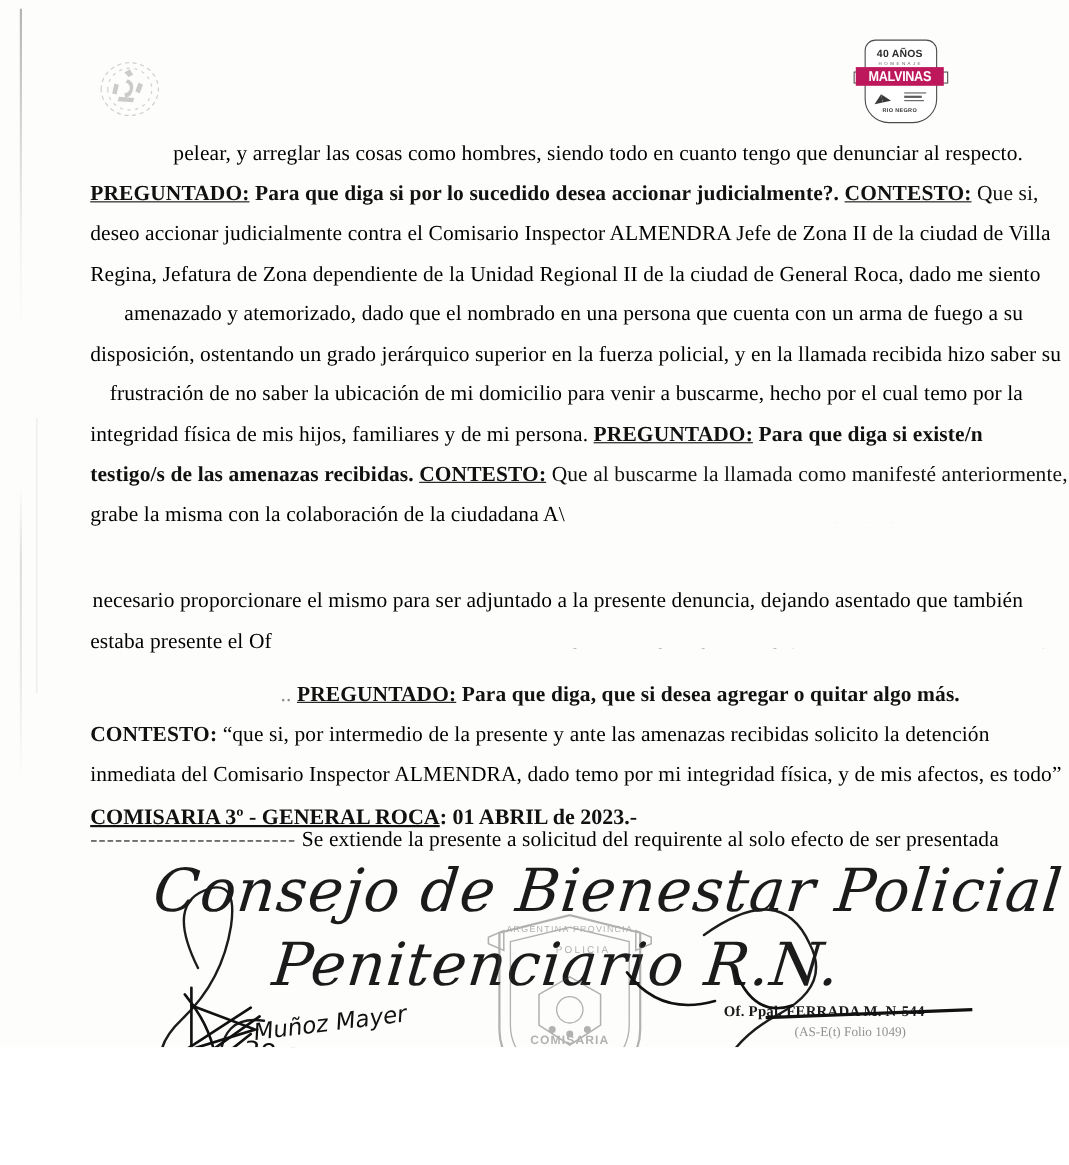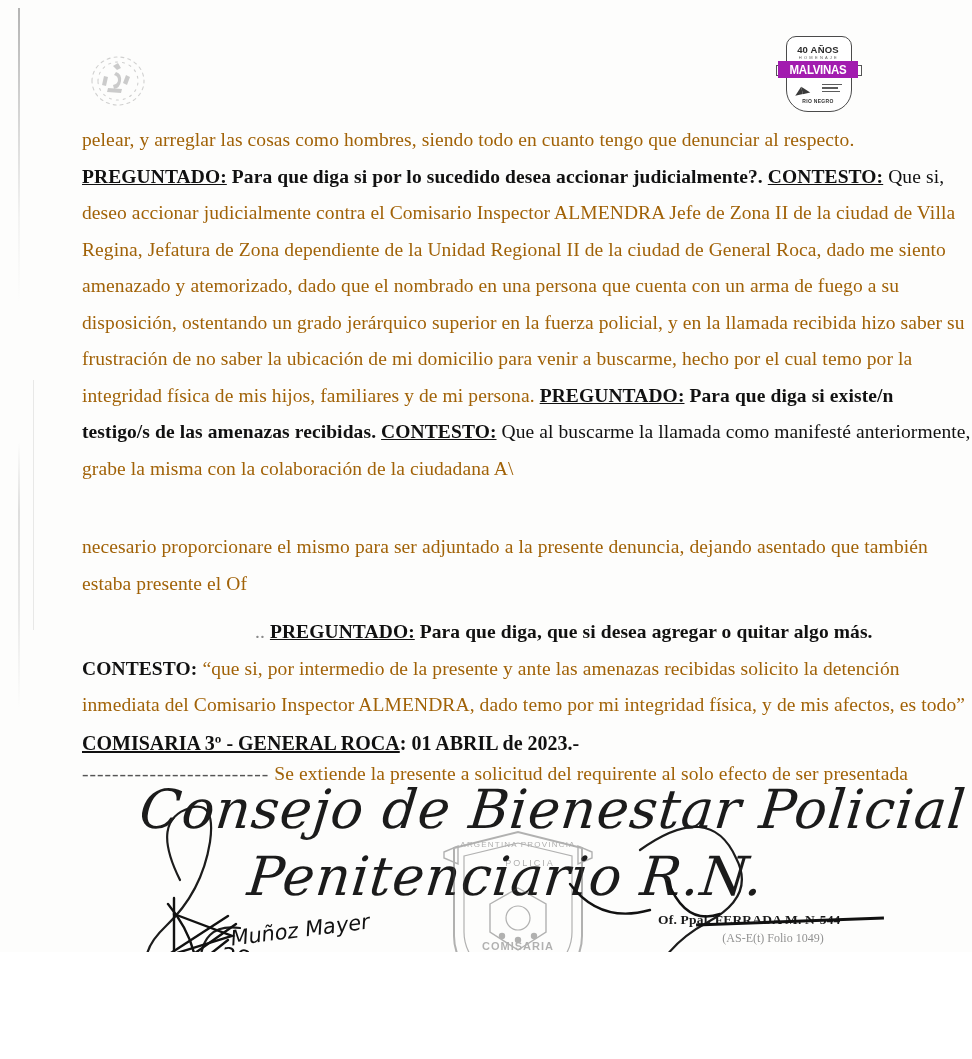--- a/index.html
+++ b/index.html
@@ -97,21 +97,21 @@
     font-family: "Liberation Sans", sans-serif;
     font-size: 4px;
     letter-spacing: 0.6px;
     color: #5a5a5a;
   }
   .mal-band {
     position: absolute;
     left: 0px; top: 25px;
     width: 80px;
     height: 17px;
-    background: #a21caf;
+    background: #be185d;
     display: flex;
     align-items: center;
     justify-content: center;
   }
   .mal-band-txt {
     font-family: "Liberation Sans", sans-serif;
     font-weight: bold;
     font-size: 11.5px;
     letter-spacing: -0.3px;
     color: #ffffff;
@@ -171,21 +171,21 @@
     top: 122px;
     width: 848px;
     color: #111;
   }
   .ln {
     font-size: 19.5px;
     line-height: 36.5px;
     white-space: nowrap;
     letter-spacing: 0.1px;
   }
-  .faded { color: #a16207; }
+  .faded { color: #000000; text-align: right; }
   .faded2 { color: #8a8a8a; }
   .bold { font-weight: bold; }
   .bu { font-weight: bold; text-decoration: underline; }
 
   
   .ghost {
     color: #555;
     opacity: 0.55;
     letter-spacing: 1.2px;
   }
@@ -478,21 +478,21 @@
       <span class="bu">PREGUNTADO:</span>
       <span class="bold">Para que diga, que si desea agregar o quitar algo más.</span>
     </div>
 
     <div class="ln">
       <span class="bold">CONTESTO:</span>
       <span class="faded">“que si, por intermedio de la presente y ante las amenazas recibidas solicito la detención</span>
     </div>
     <div class="ln faded">inmediata del Comisario Inspector ALMENDRA, dado temo por mi integridad física, y de mis afectos, es todo”</div>
 
-    <div class="ln" style="margin-top:32px">
+    <div class="ln" style="margin-top:22px">
       <span class="dots">-------------------------</span>
       <span class="faded">Se extiende la presente a solicitud del requirente al solo efecto de ser presentada</span>
     </div>
   </div>
 
   <div class="closing">
     <span class="ul">COMISARIA 3º - GENERAL ROCA</span><span>: 01 ABRIL de 2023.-</span>
   </div>
 
   <svg class="wm-flourish" viewBox="0 0 780 290">

